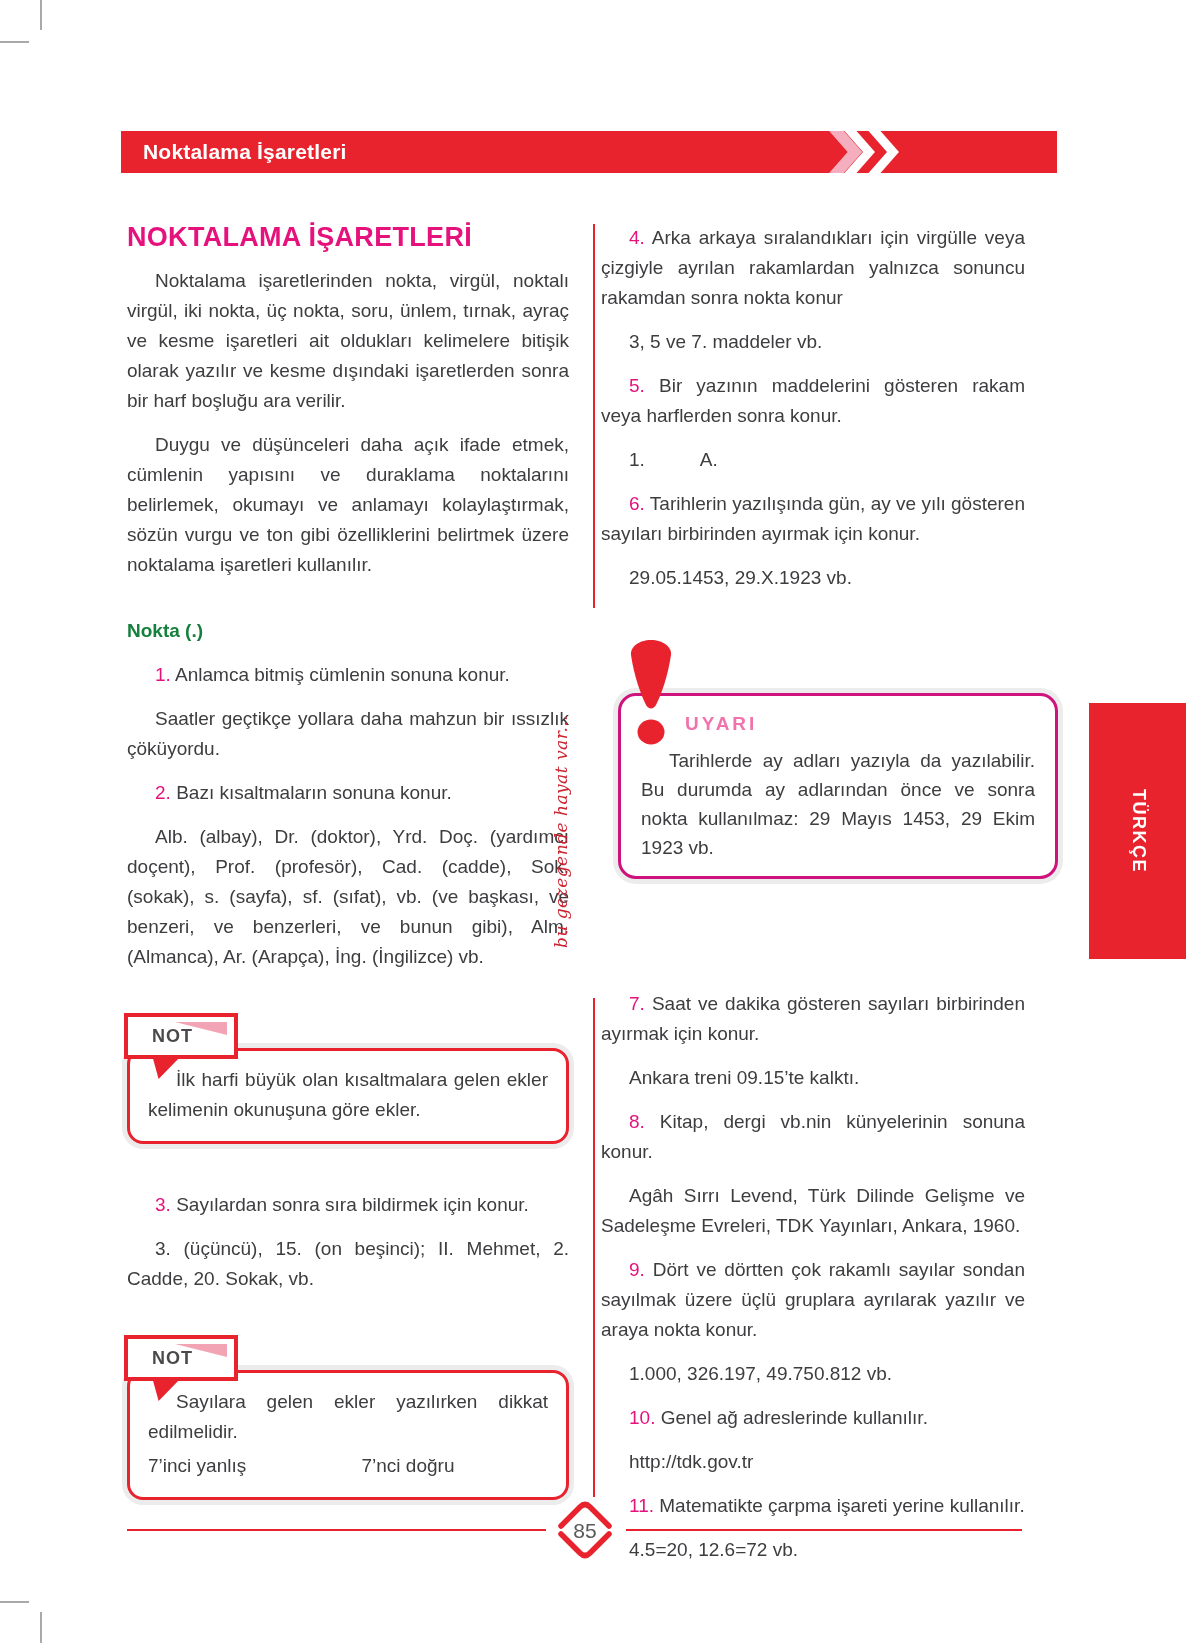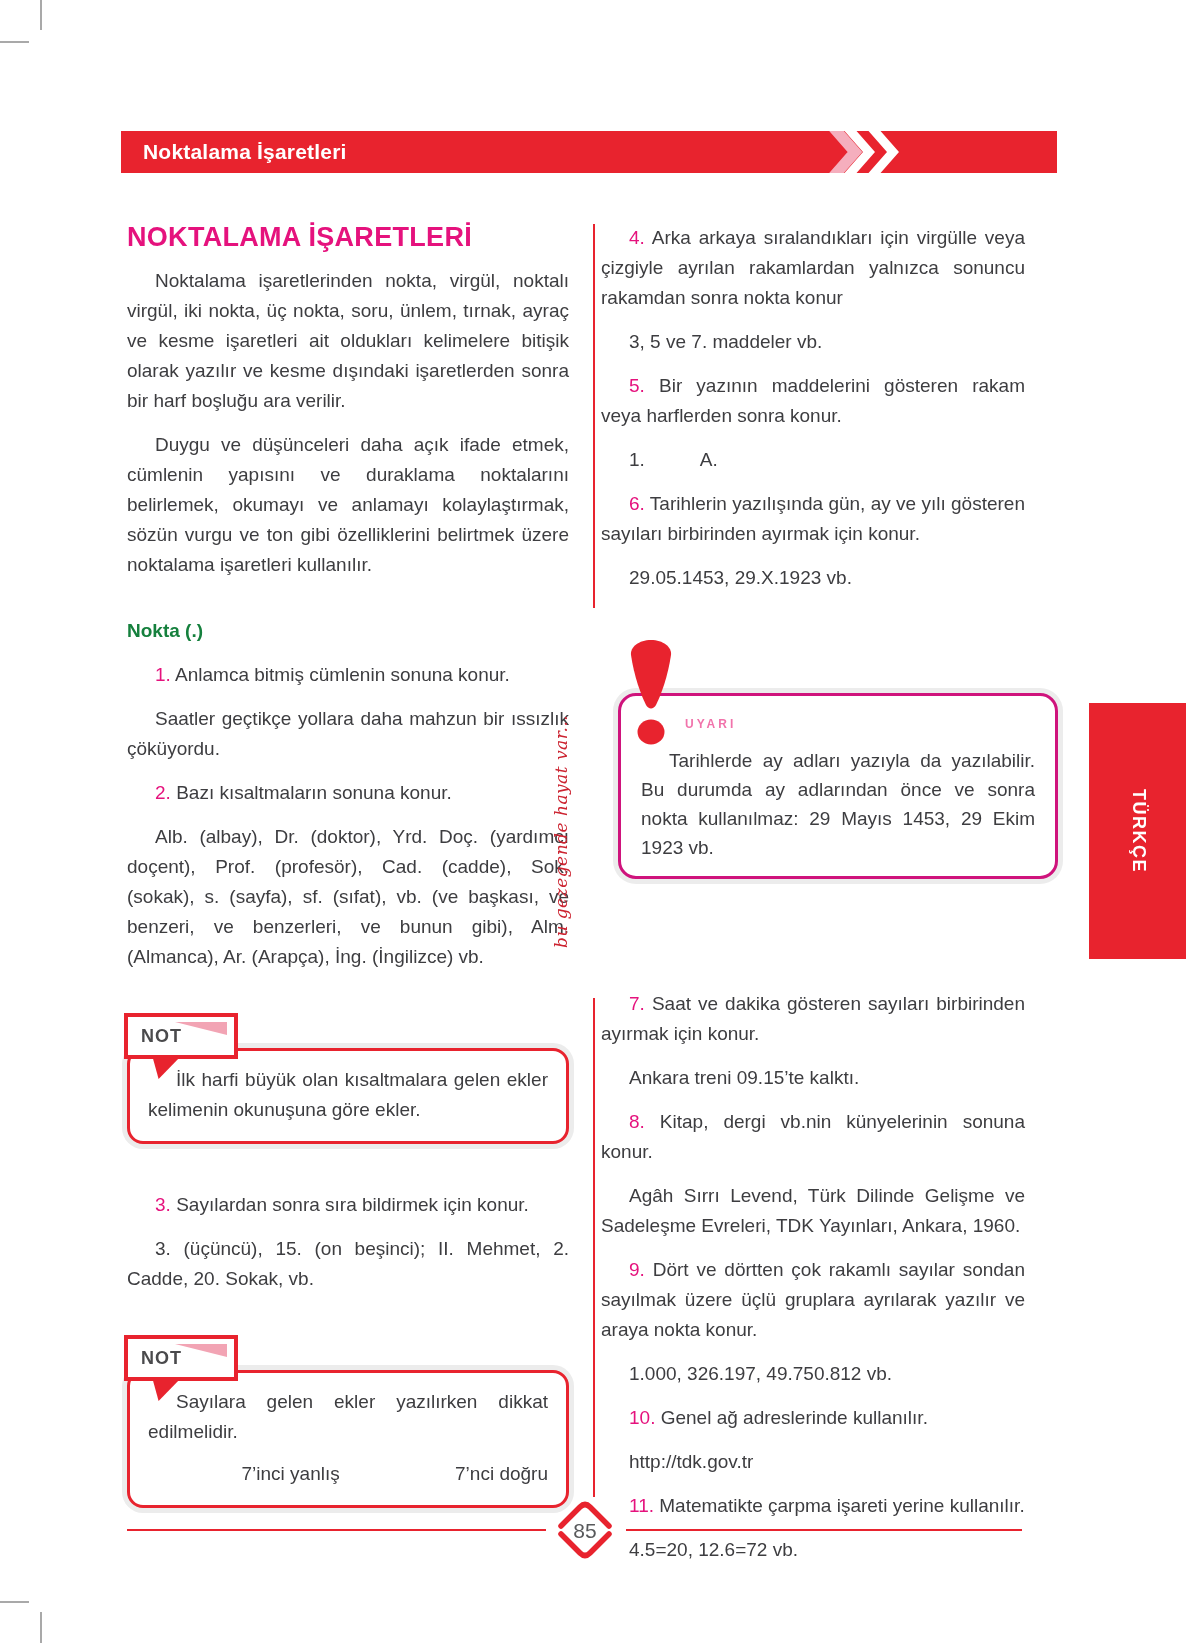--- a/index.html
+++ b/index.html
@@ -41,35 +41,35 @@
   .section-heading { color:#15803d; font-size:19px; font-weight:bold; margin-top:36px; }
   .gap-after-note { margin-top:46px; }
   .pair-gap { margin-left:55px; }
 
   
   .note { position:relative; margin:76px 0 10px 0; background:#fff;
     border:3px solid #e8232e; border-radius:16px; padding:14px 18px 16px 18px;
     box-shadow:0 0 0 5px #ececec; }
   .note-tag { position:absolute; top:-38px; left:-6px; width:114px; height:46px;
     background:#fff; border:4px solid #e8232e; display:flex; align-items:center;
-    padding-left:13px; font-weight:bold; font-size:18px; color:#4a4a4c; letter-spacing:1px; }
+    padding-left:24px; font-weight:bold; font-size:18px; color:#4a4a4c; letter-spacing:1px; }
   .note-tag .wedge { position:absolute; right:7px; top:5px; width:0; height:0;
     border-top:13px solid #f2a4b4; border-left:52px solid transparent; }
   .note-tag .tail { position:absolute; left:24px; top:100%; width:30px; height:24px;
     background:#e8232e; clip-path:polygon(0 0, 100% 0, 22% 100%); }
   .note .para:first-of-type { margin-top:0; }
-  .note-example { margin-top:12px; display:block;text-align:right; }
+  .note-example { margin-top:4px; display:block; }
   .note-example .right-ex { margin-left:110px; }
 
   
   .warning { position:relative; margin:100px 0 0 17px; width:440px; background:#fff;
     border:3px solid #cf137c; border-radius:18px; padding:50px 20px 14px 20px;
     box-shadow:0 0 0 5px #ececec; }
   .warning-label { position:absolute; top:13px; left:64px; color:#f173ab;
-    font-weight:bold; font-size:12px; letter-spacing:3px; }
+    font-weight:bold; font-size:19px; letter-spacing:3px; }
   .warning .para { margin-top:0; line-height:29px; }
   .bang { position:absolute; top:-57px; left:7px; }
   .after-warning { margin-top:110px; }
 
   
   .side-tab { position:absolute; left:1089px; top:703px; width:97px; height:256px; background:#e8232e; }
   .side-tab span { position:absolute; top:50%; left:50%;
     transform:translate(-50%,-50%) rotate(90deg);
     color:#fff; font-weight:bold; font-size:18px; letter-spacing:1.5px; white-space:nowrap; }
 

